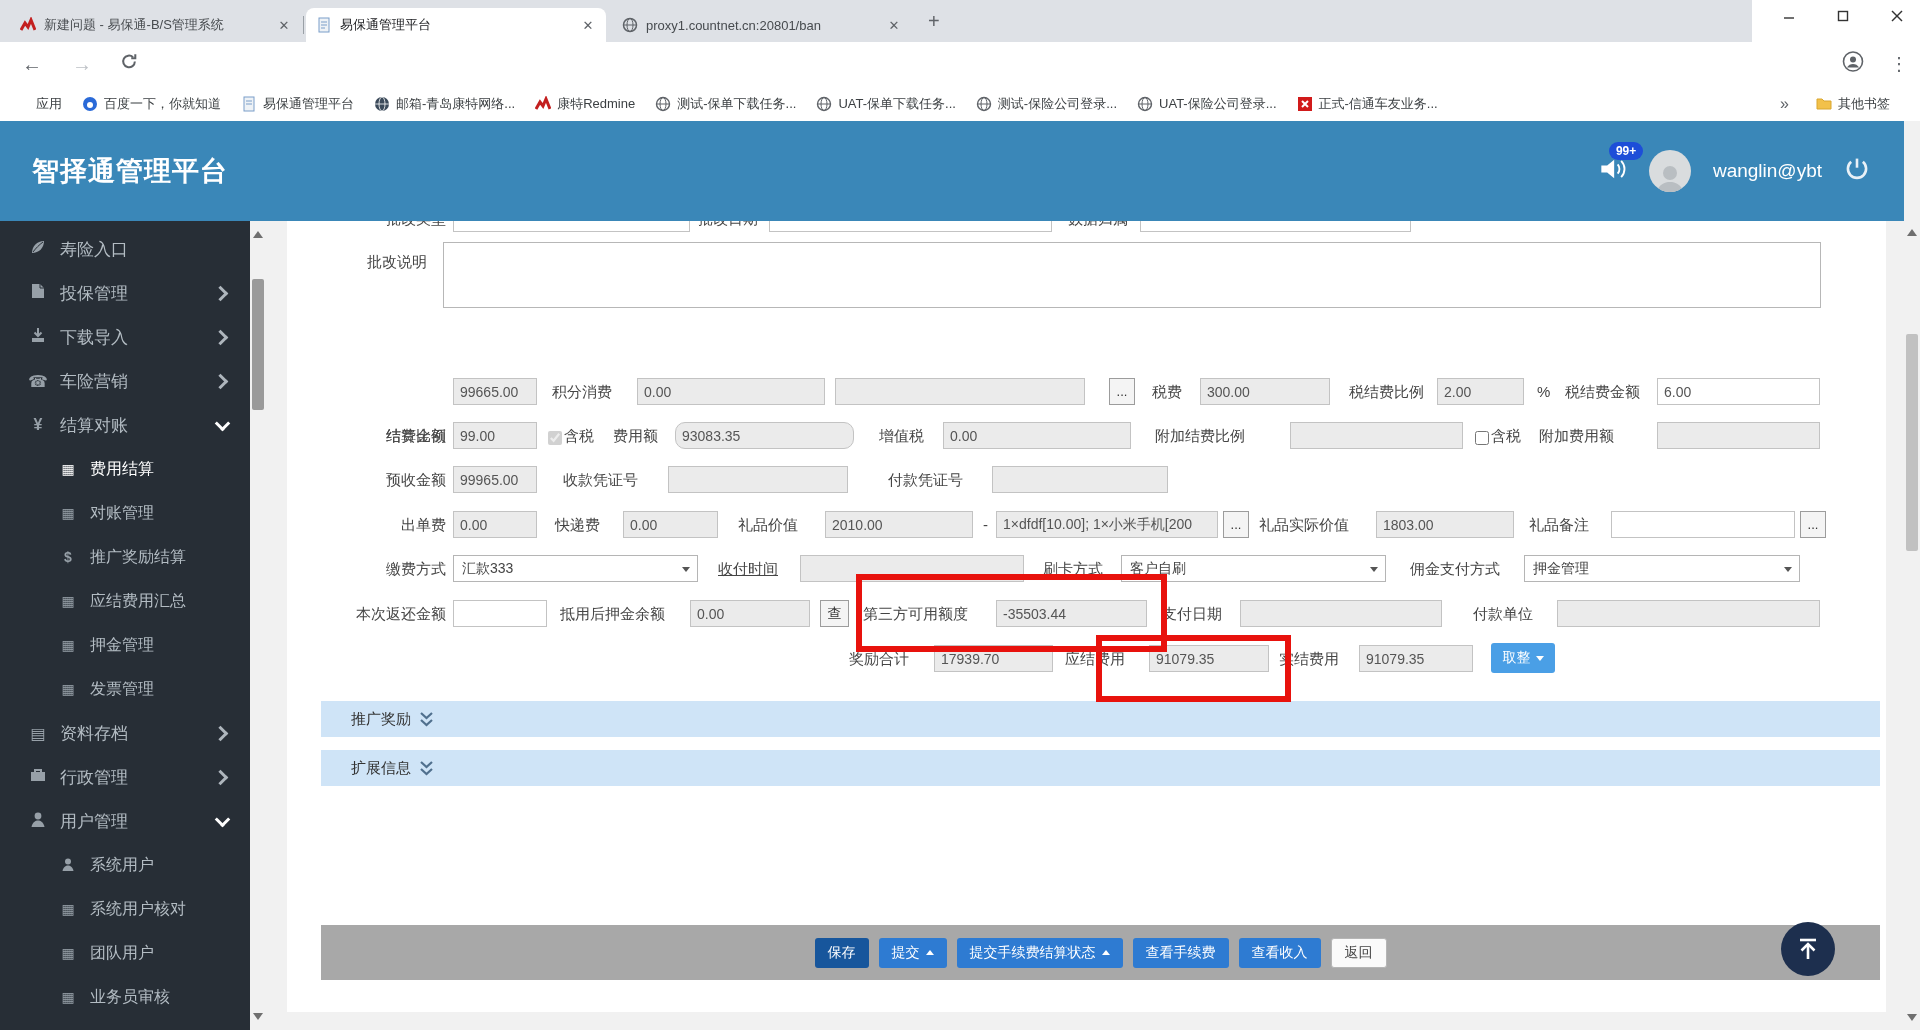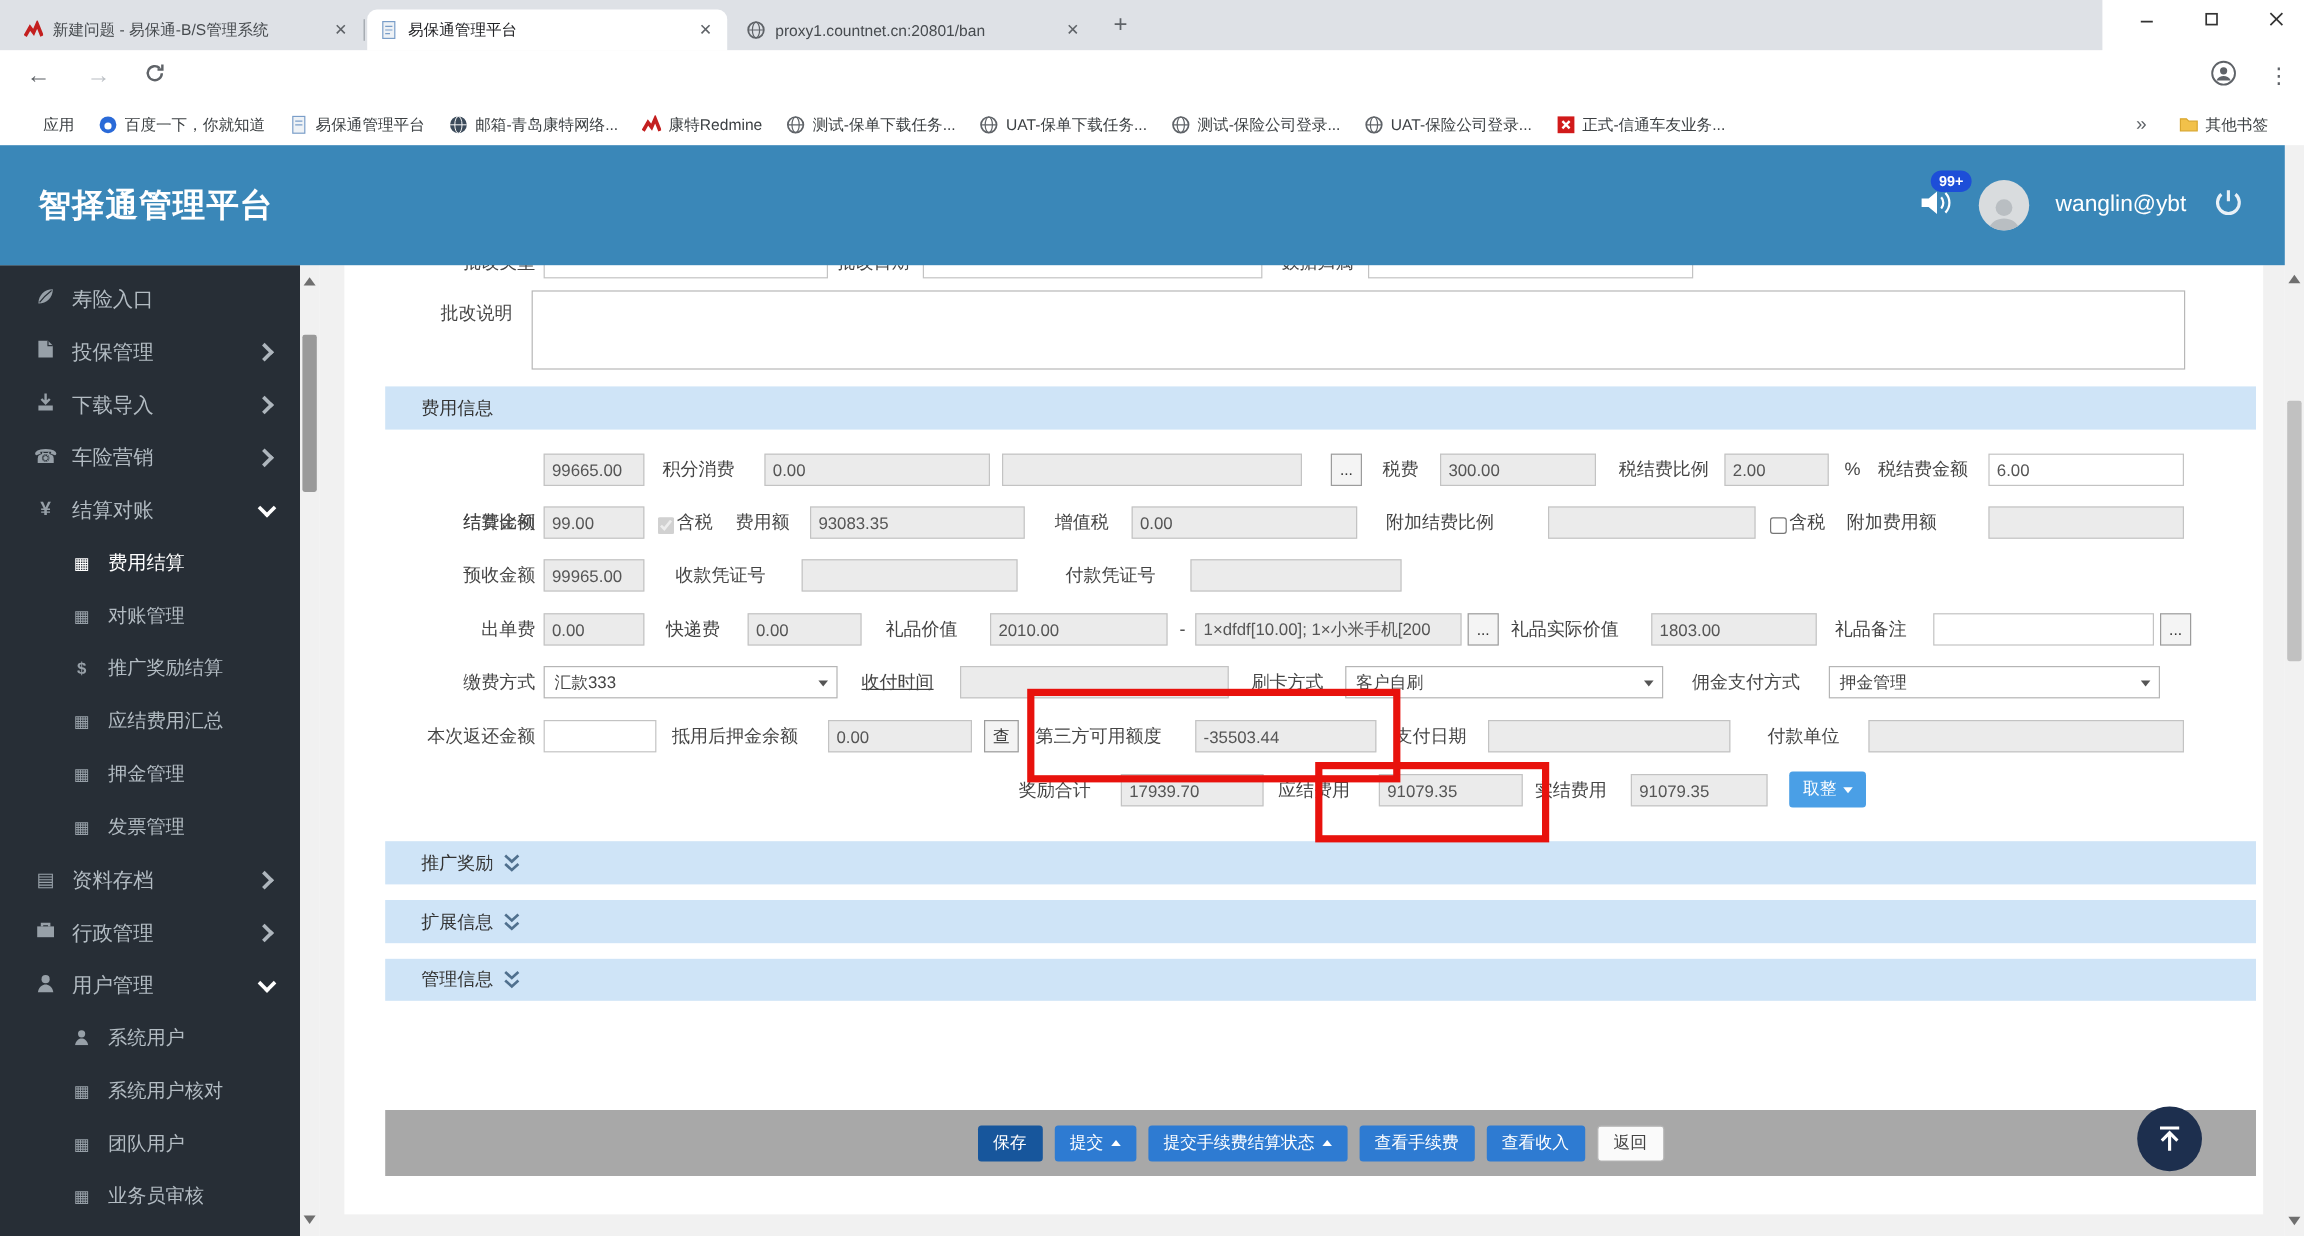--- a/index.html
+++ b/index.html
@@ -414,44 +414,41 @@
     <div class="flbl r" style="left:20px;top:-16px;width:160px;">批改类型</div>
     <input class="inp white" style="left: 187px; top: -16px; width: 237px;" readonly="">
     <div class="flbl" style="left:432px;top:-16px;">批改日期</div>
     <input class="inp white" style="left: 503px; top: -16px; width: 283px;" readonly="">
     <div class="flbl" style="left:802px;top:-16px;">数据归属</div>
     <input class="inp white" style="left: 874px; top: -16px; width: 271px;" readonly="">
 
     <div class="flbl" style="left:101px;top:27px;">批改说明</div>
     <textarea class="rem" style="left: 177px; top: 21px; width: 1372px; height: 60px;"></textarea>
 
-    <div class="secbar" style="top:101px;">
-      <span>费用信息</span>
-    </div>
 
     <div class="flbl r" style="left:20px;top:157px;width:160px;margin-top:44px;">结算金额</div>
     <input class="inp" style="left: 187px; top: 157px; width: 84px;" readonly="" value="99665.00">
     <div class="flbl" style="left:286px;top:157px;">积分消费</div>
     <input class="inp" style="left: 371px; top: 157px; width: 188px;" readonly="" value="0.00">
     <input class="inp" style="left: 569px; top: 157px; width: 250px;" readonly="">
     <div class="mini" style="left:843px;top:157px;width:26px;">...</div>
     <div class="flbl" style="left:886px;top:157px;">税费</div>
     <input class="inp" style="left: 934px; top: 157px; width: 130px;" readonly="" value="300.00">
     <div class="flbl" style="left:1083px;top:157px;">税结费比例</div>
     <input class="inp" style="left: 1171px; top: 157px; width: 87px;" readonly="" value="2.00">
     <div class="flbl" style="left:1271px;top:157px;">%</div>
     <div class="flbl" style="left:1299px;top:157px;">税结费金额</div>
     <input class="inp white" style="left: 1391px; top: 157px; width: 163px;" readonly="" value="6.00">
 
     <div class="flbl r" style="left:20px;top:201px;width:160px;">结费比例</div>
     <input class="inp" style="left: 187px; top: 201px; width: 84px;" readonly="" value="99.00">
     <input type="checkbox" class="cbx" style="left: 278px; top: 207px;" disabled="" checked="checked">
     <div class="flbl" style="left:298px;top:201px;">含税</div>
     <div class="flbl" style="left:347px;top:201px;">费用额</div>
-    <input class="inp" style="left: 409px; top: 201px; width: 179px;" readonly="" value="93083.35">
+    <input class="inp" style="left: 409px; top: 201px; width: 179px; border-radius: 10px;" readonly="" value="93083.35">
     <div class="flbl" style="left:613px;top:201px;">增值税</div>
     <input class="inp" style="left: 677px; top: 201px; width: 188px;" readonly="" value="0.00">
     <div class="flbl" style="left:889px;top:201px;">附加结费比例</div>
     <input class="inp" style="left: 1024px; top: 201px; width: 173px;" readonly="" value="">
     <input type="checkbox" class="cbx" style="left: 1205px; top: 207px;">
     <div class="flbl" style="left:1225px;top:201px;">含税</div>
     <div class="flbl" style="left:1273px;top:201px;">附加费用额</div>
     <input class="inp" style="left: 1391px; top: 201px; width: 163px;" readonly="" value="">
 
     <div class="flbl r" style="left:20px;top:245px;width:160px;">预收金额</div>
@@ -520,27 +517,20 @@
 
     <div class="secbar" style="top:480px;">
       <span>推广奖励</span>
       <svg width="15" height="17">
           <polyline points="2,2 7.5,7 13,2" fill="none" stroke="#50708e" stroke-width="2.2"></polyline>
           <polyline points="2,9 7.5,14 13,9" fill="none" stroke="#50708e" stroke-width="2.2"></polyline>
         </svg>
     </div>
     <div class="secbar" style="top:529px;">
       <span>扩展信息</span>
-      <svg width="15" height="17">
-          <polyline points="2,2 7.5,7 13,2" fill="none" stroke="#50708e" stroke-width="2.2"></polyline>
-          <polyline points="2,9 7.5,14 13,9" fill="none" stroke="#50708e" stroke-width="2.2"></polyline>
-        </svg>
-    </div>
-    <div class="secbar" style="top:578px;height:35px;">
-      <span>管理信息</span>
       <svg width="15" height="17">
           <polyline points="2,2 7.5,7 13,2" fill="none" stroke="#50708e" stroke-width="2.2"></polyline>
           <polyline points="2,9 7.5,14 13,9" fill="none" stroke="#50708e" stroke-width="2.2"></polyline>
         </svg>
     </div>
 
     <div id="btnbar">
       <button class="bbtn save">
           <span>保存</span>
         </button>

